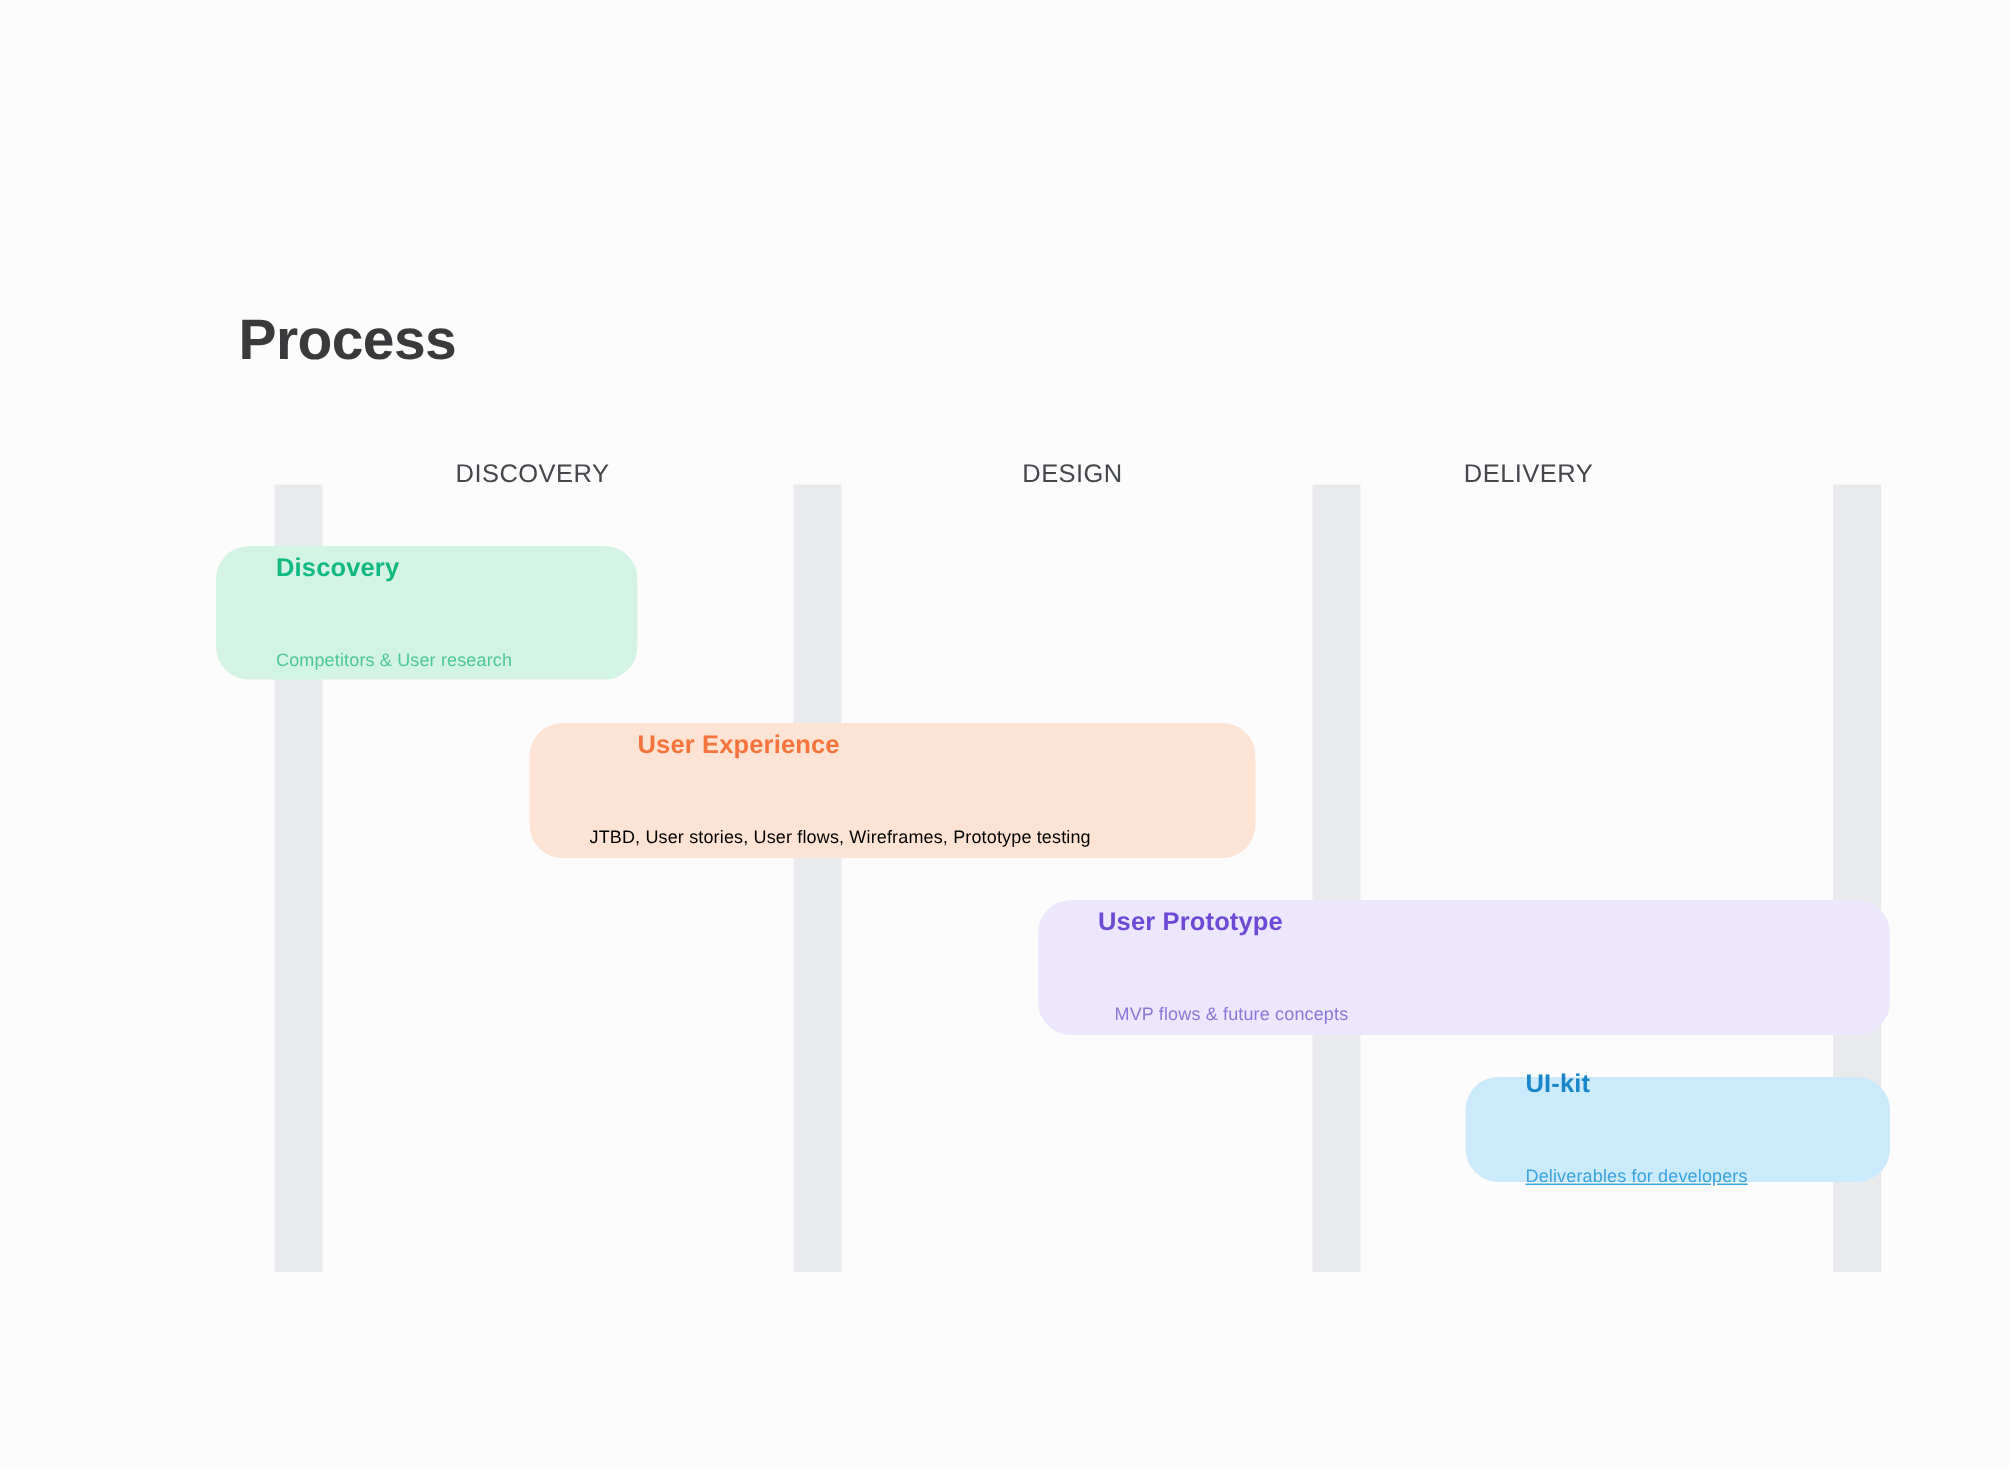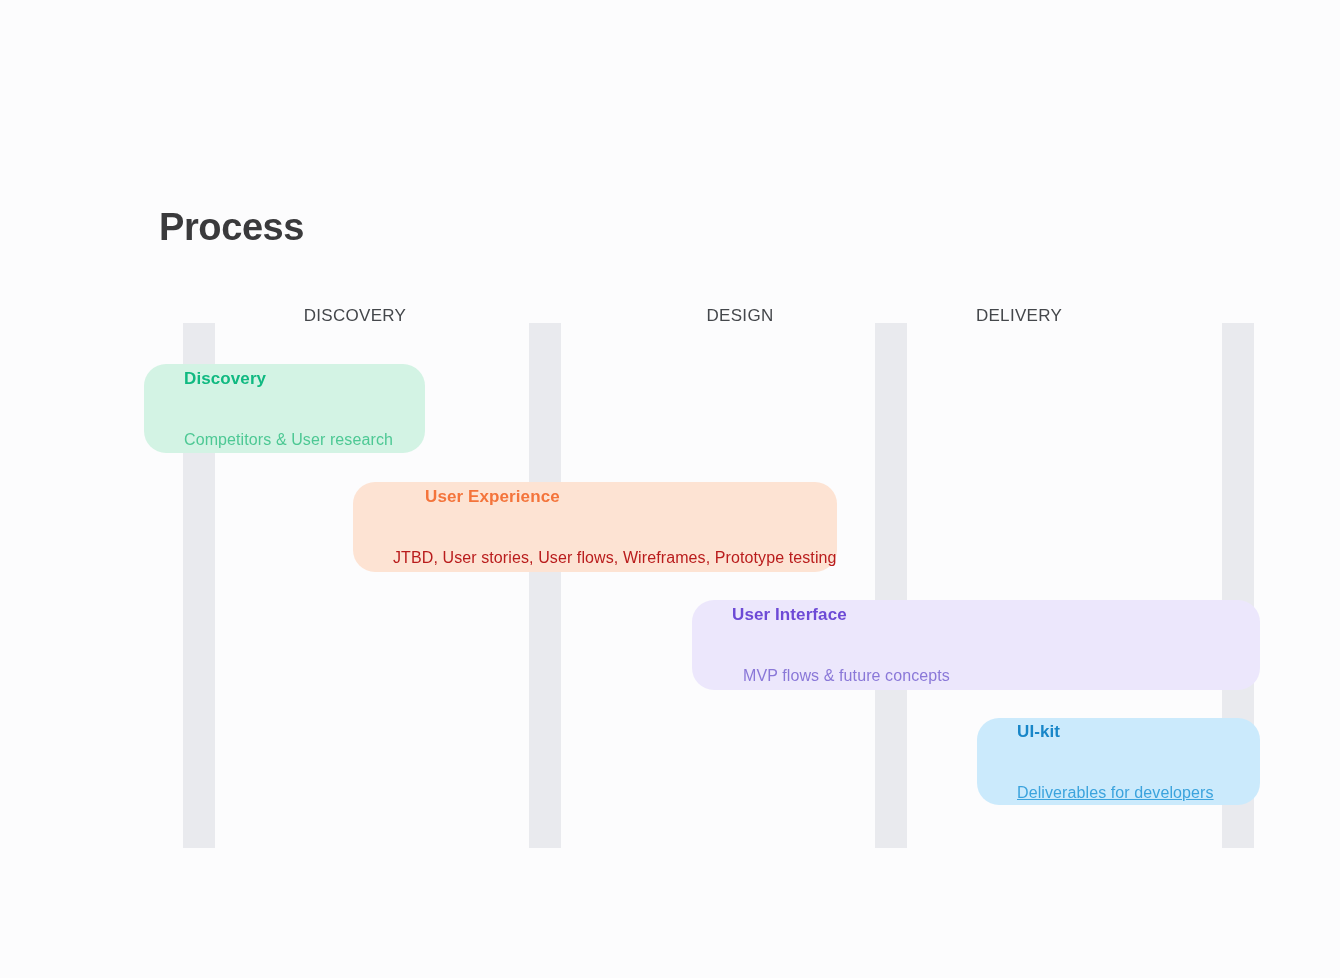--- a/index.html
+++ b/index.html
@@ -67,56 +67,56 @@
   .card-title {
     font-size: 17px;
     font-weight: bold;
     line-height: 24px;
     letter-spacing: 0.1px;
     white-space: nowrap;
     margin-bottom: 6px;
   }
 
   .card-subtitle {
-    font-size: 16px;
+    font-size: 12px;
     font-weight: normal;
     line-height: 22px;
     letter-spacing: 0.1px;
     white-space: nowrap;
   }
 </style>
 </head>
 <body style="background: rgb(252, 252, 253);">
 
 <div id="stage" style="background: rgb(252, 252, 253);">
 
   <div class="page-title" style="color: rgb(58, 58, 60);">Process</div>
 
   <div class="col-header" id="col-0" style="left: 323px;">DISCOVERY</div>
-  <div class="col-header" id="col-1" style="left: 708px;">DESIGN</div>
+  <div class="col-header" id="col-1" style="left: 683px;">DESIGN</div>
   <div class="col-header" id="col-2" style="left: 987px;">DELIVERY</div>
 
   <div class="gridline" id="grid-0" style="left: 151px; background: rgb(233, 234, 238);"></div>
   <div class="gridline" id="grid-1" style="left: 497px; background: rgb(233, 234, 238);"></div>
   <div class="gridline" id="grid-2" style="left: 843px; background: rgb(233, 234, 238);"></div>
   <div class="gridline" id="grid-3" style="left: 1190px; background: rgb(233, 234, 238);"></div>
 
   <div class="card" id="card-0" style="left: 112px; top: 332px; width: 281px; height: 89px; background: rgb(211, 243, 228);">
     <div class="card-title" style="color: rgb(16, 185, 129);">Discovery</div>
     <div class="card-subtitle" style="color: rgb(77, 200, 148);">Competitors &amp; User research</div>
   </div>
 
   <div class="card" id="card-1" style="left: 321px; top: 450px; width: 484px; height: 90px; background: rgb(253, 227, 211);">
     <div class="card-title" style="color: rgb(244, 116, 59); margin-left: 32px;">User Experience</div>
-    <div class="card-subtitle" style="color: #b91c1c;">JTBD, User stories, User flows, Wireframes, Prototype testing</div>
+    <div class="card-subtitle" style="color: #000000;">JTBD, User stories, User flows, Wireframes, Prototype testing</div>
   </div>
 
   <div class="card" id="card-2" style="left: 660px; top: 568px; width: 568px; height: 90px; background: rgb(236, 231, 252);">
-    <div class="card-title" style="color: rgb(109, 74, 214);">User Interface</div>
+    <div class="card-title" style="color: rgb(109, 74, 214);">User Prototype</div>
     <div class="card-subtitle" style="color: rgb(138, 120, 216); margin-left: 11px;">MVP flows &amp; future concepts</div>
   </div>
 
-  <div class="card" id="card-3" style="left: 945px; top: 686px; width: 283px; height: 87px; background: rgb(203, 234, 252);">
+  <div class="card" id="card-3" style="left: 945px; top: 686px; width: 283px; height: 70px; background: rgb(203, 234, 252);">
     <div class="card-title" style="color: rgb(24, 134, 200);">UI-kit</div>
     <div class="card-subtitle" style="color: rgb(59, 163, 221); text-decoration: underline;">Deliverables for developers</div>
   </div>
 
 </div>
 
 </body></html>

